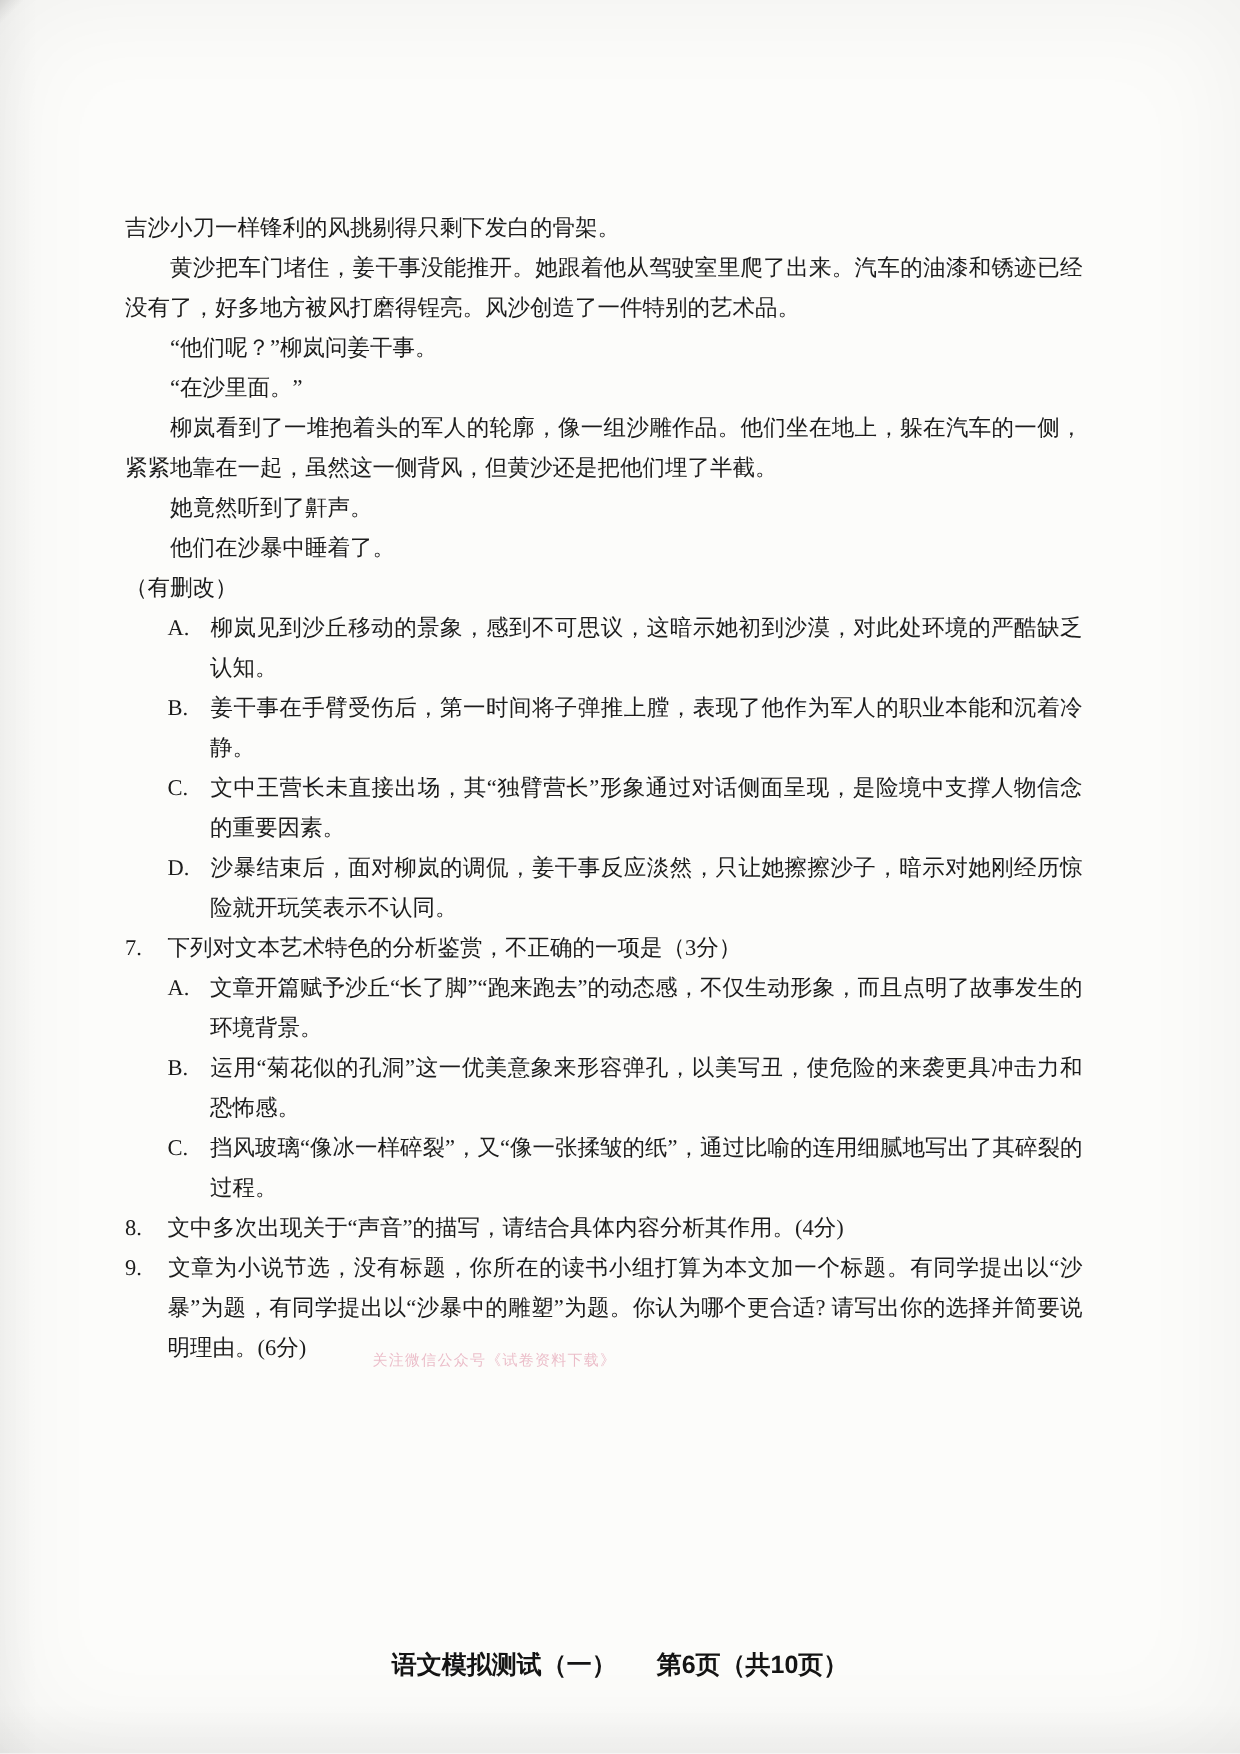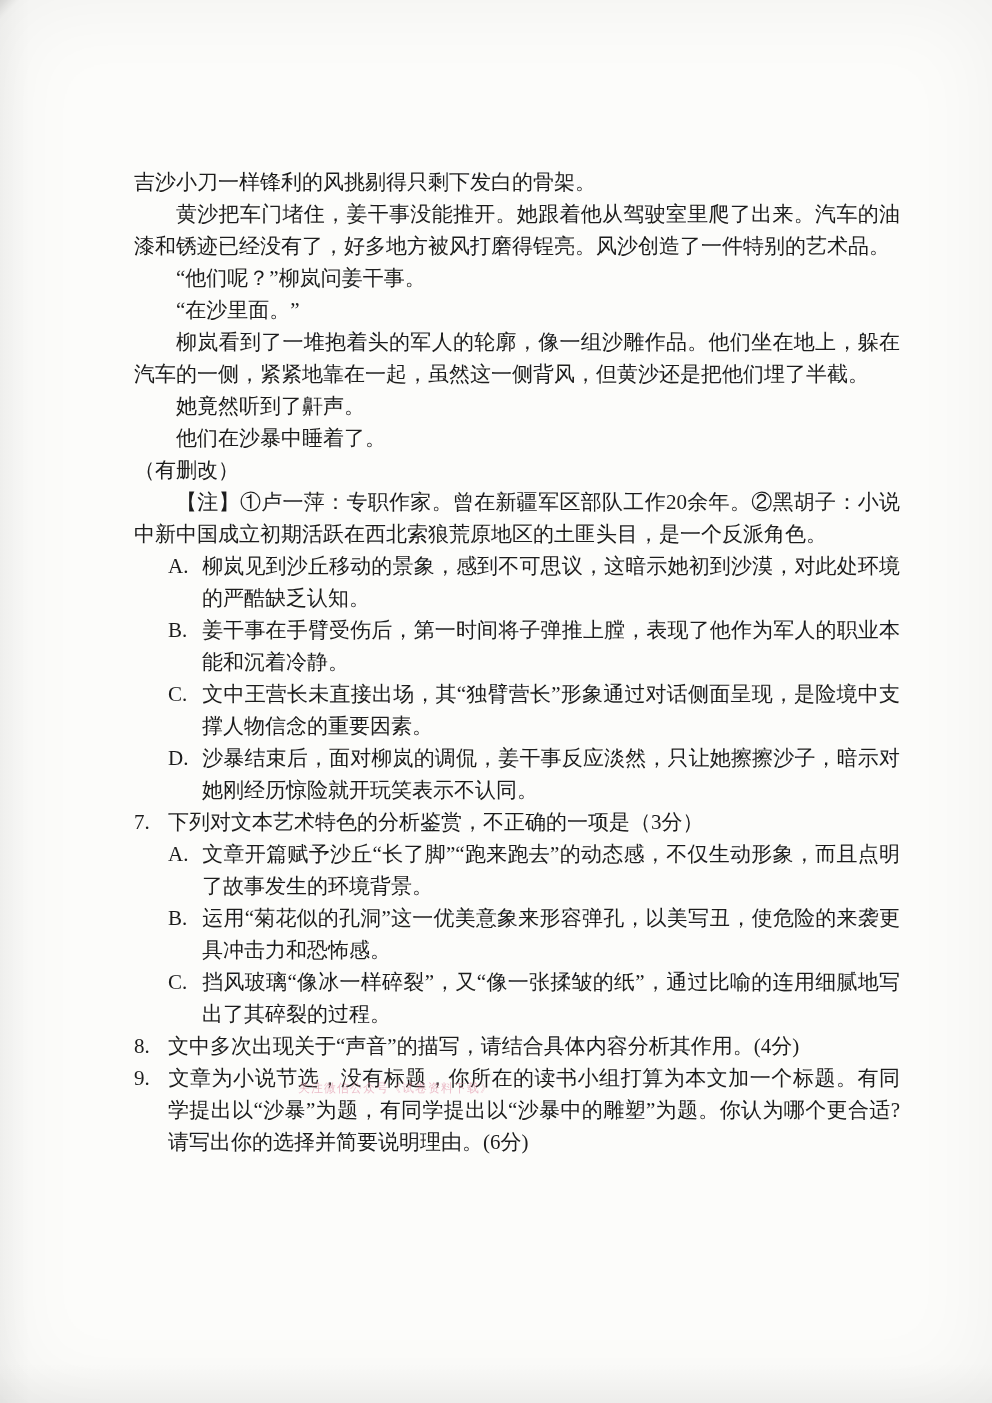--- a/index.html
+++ b/index.html
@@ -20,24 +20,24 @@
     position: absolute; inset: 0;
     pointer-events: none;
     background:
       linear-gradient(135deg, rgba(0,0,0,0.10) 0px, rgba(0,0,0,0) 14px),
       linear-gradient(to right, rgba(0,0,0,0.03), rgba(0,0,0,0) 30px),
       linear-gradient(to top, rgba(0,0,0,0.04), rgba(0,0,0,0) 40px);
   }
 
   .content {
     position: absolute;
-    left: 134px;
+    left: 100px;
     top: 166px;
     width: 766px;
-    font-size: 21px;
+    font-size: 18px;
     line-height: 32px;
     text-align: justify;
   }
 
   .para { margin: 0; }
   .indent { text-indent: 2em; }
   .del-note { text-align: left; text-indent: 0; }
 
   .question { margin: 0; padding-left: 34px; text-indent: -34px; }
   .qnum { display: inline-block; width: 34px; text-indent: 0; }
@@ -77,21 +77,20 @@
   <div class="content">
 
     <p class="para">吉沙小刀一样锋利的风挑剔得只剩下发白的骨架。</p>
     <p class="para indent">黄沙把车门堵住，姜干事没能推开。她跟着他从驾驶室里爬了出来。汽车的油漆和锈迹已经没有了，好多地方被风打磨得锃亮。风沙创造了一件特别的艺术品。</p>
     <p class="para indent">“他们呢？”柳岚问姜干事。</p>
     <p class="para indent">“在沙里面。”</p>
     <p class="para indent">柳岚看到了一堆抱着头的军人的轮廓，像一组沙雕作品。他们坐在地上，躲在汽车的一侧，紧紧地靠在一起，虽然这一侧背风，但黄沙还是把他们埋了半截。</p>
     <p class="para indent">她竟然听到了鼾声。</p>
     <p class="para indent">他们在沙暴中睡着了。</p>
     <p class="para del-note">（有删改）</p>
-    <p class="para indent">【注】①卢一萍：专职作家。曾在新疆军区部队工作20余年。②黑胡子：小说中新中国成立初期活跃在西北索狼荒原地区的土匪头目，是一个反派角色。</p>
 
     <div class="option">
       <span class="opt-letter">A.</span><span>柳岚见到沙丘移动的景象，感到不可思议，这暗示她初到沙漠，对此处环境的严酷缺乏认知。</span>
     </div>
     <div class="option">
       <span class="opt-letter">B.</span><span>姜干事在手臂受伤后，第一时间将子弹推上膛，表现了他作为军人的职业本能和沉着冷静。</span>
     </div>
     <div class="option">
       <span class="opt-letter">C.</span><span>文中王营长未直接出场，其“独臂营长”形象通过对话侧面呈现，是险境中支撑人物信念的重要因素。</span>
     </div>
@@ -117,13 +116,16 @@
     </div>
 
     <div class="question">
       <span class="qnum">9.</span><span>文章为小说节选，没有标题，你所在的读书小组打算为本文加一个标题。有同学提出以“沙暴”为题，有同学提出以“沙暴中的雕塑”为题。你认为哪个更合适? 请写出你的选择并简要说明理由。(6分)</span>
     </div>
 
   </div>
 
   <div class="watermark">关注微信公众号《试卷资料下载》</div>
 
+  <div class="footer">
+    <span>语文模拟测试（一）</span><span class="footer-gap"></span><span>第6页（共10页）</span>
+  </div>
 </div>
 
 </body></html>

